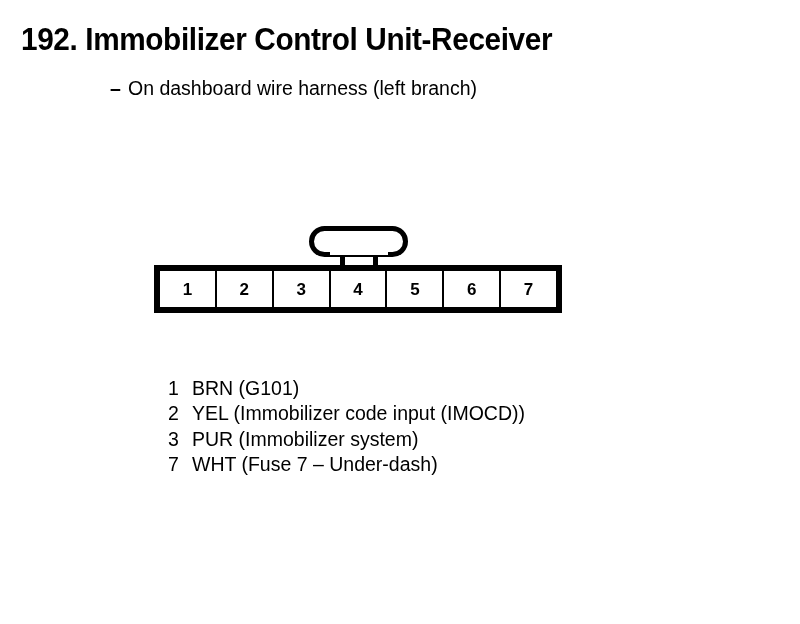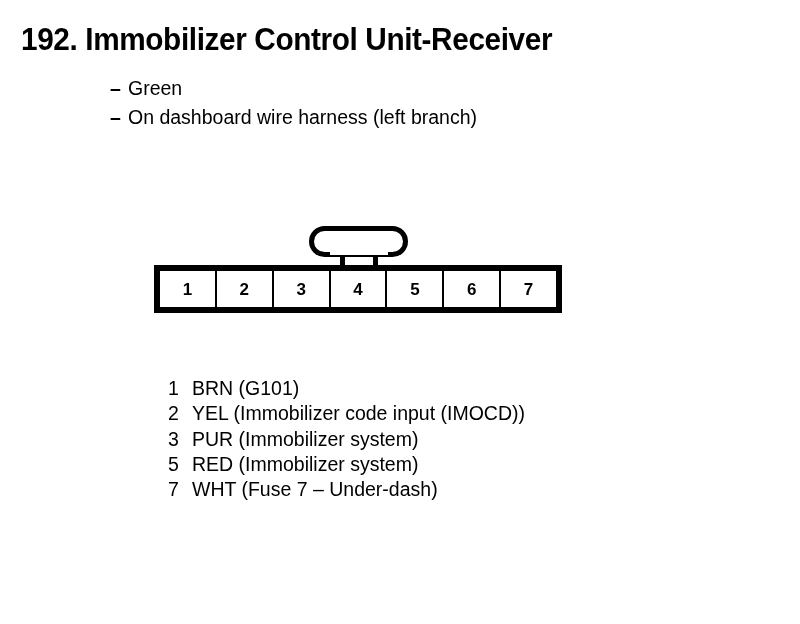--- a/index.html
+++ b/index.html
@@ -141,23 +141,20 @@
     display: inline;
   }
 </style>
 </head>
 <body>
 
 <div class="page-title">192. Immobilizer Control Unit-Receiver</div>
 
 <div class="notes">
   <span class="note-row">
-    <span class="note-dash">–</span><span>Green</span>
-  </span>
-  <span class="note-row">
     <span class="note-dash">–</span><span>On dashboard wire harness (left branch)</span>
   </span>
 </div>
 
 <div class="connector-wrap">
   <div class="latch-ring"></div>
   <div class="latch-neck"></div>
   <div class="latch-neck-flare"></div>
   <div class="pin-body">
     <div class="pin-cell">1</div>
@@ -174,18 +171,15 @@
   <span class="legend-row">
     <span class="legend-num">1</span><span class="legend-desc">BRN (G101)</span>
   </span>
   <span class="legend-row">
     <span class="legend-num">2</span><span class="legend-desc">YEL (Immobilizer code input (IMOCD))</span>
   </span>
   <span class="legend-row">
     <span class="legend-num">3</span><span class="legend-desc">PUR (Immobilizer system)</span>
   </span>
   <span class="legend-row">
-    <span class="legend-num">5</span><span class="legend-desc">RED (Immobilizer system)</span>
-  </span>
-  <span class="legend-row">
     <span class="legend-num">7</span><span class="legend-desc">WHT (Fuse 7 – Under-dash)</span>
   </span>
 </div>
 
 </body></html>

